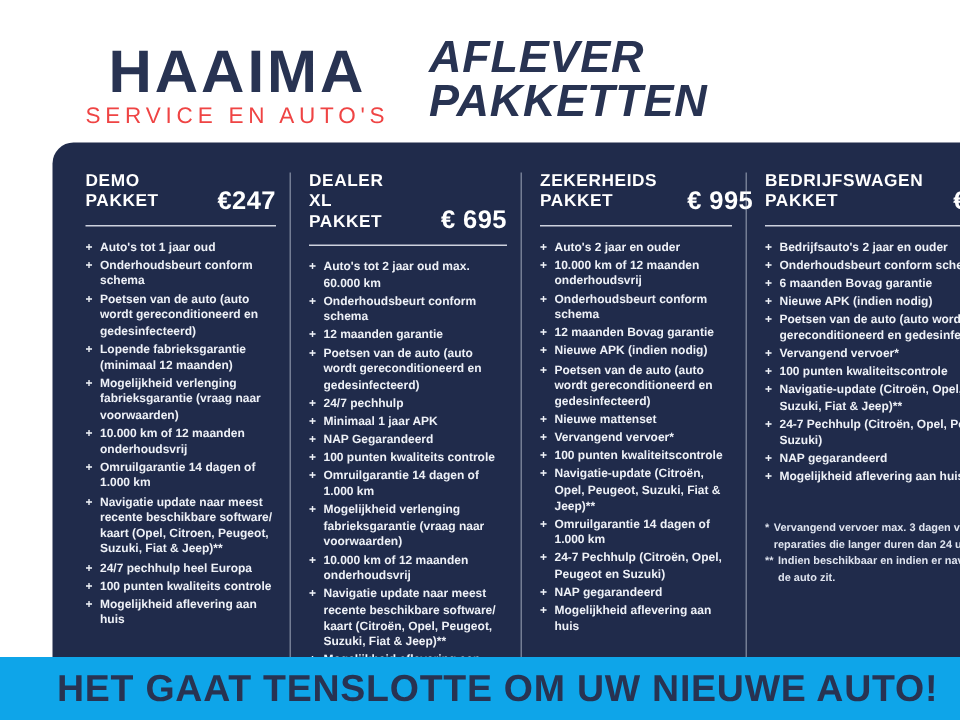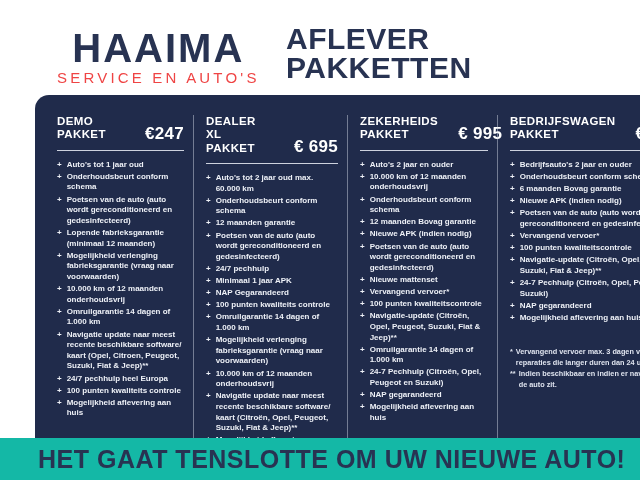--- a/index.html
+++ b/index.html
@@ -21,21 +21,21 @@
     font-size:40px;font-weight:bold;color:#283352;
     letter-spacing:2px;line-height:1;
   }
   .logo-sub{
     margin-top:2px;font-size:15px;color:#ef4444;
     letter-spacing:3.2px;line-height:1;white-space:nowrap;
   }
   .title{
     position:absolute;left:286px;top:24px;margin:0;
     font-size:30px;font-weight:bold;color:#283352;
-    line-height:0.98;letter-spacing:0.5px;white-space:pre-line;
+    line-height:0.98;letter-spacing:0.5px;white-space:pre-line;font-style:italic;
   }
 
   
   .panel{
     position:absolute;left:35px;right:0;top:95px;height:343px;
     background:#202b4b;border-radius:14px 0 0 0;
     box-sizing:border-box;
     padding:20px 6px 12px 22px;
     overflow:hidden;
     color:#eef1f7;
@@ -75,21 +75,21 @@
   .pkg-notes{margin-top:24px;}
   .note{
     display:flex;gap:3px;
     font-size:7.3px;font-weight:bold;line-height:1.5;color:#dfe4ef;
   }
   .note .nmarker{flex:0 0 auto;}
 
   
   .bottom{
     position:absolute;left:0;right:0;top:438px;height:42px;
-    background:#14b8a6;display:flex;align-items:center;
+    background:#0ea5e9;display:flex;align-items:center;
   }
   .tagline{
     padding-left:38px;
     font-size:25px;font-weight:bold;color:#283352;
     letter-spacing:0.5px;line-height:1;white-space:nowrap;
   }
 </style>
 </head>
 <body>
 

